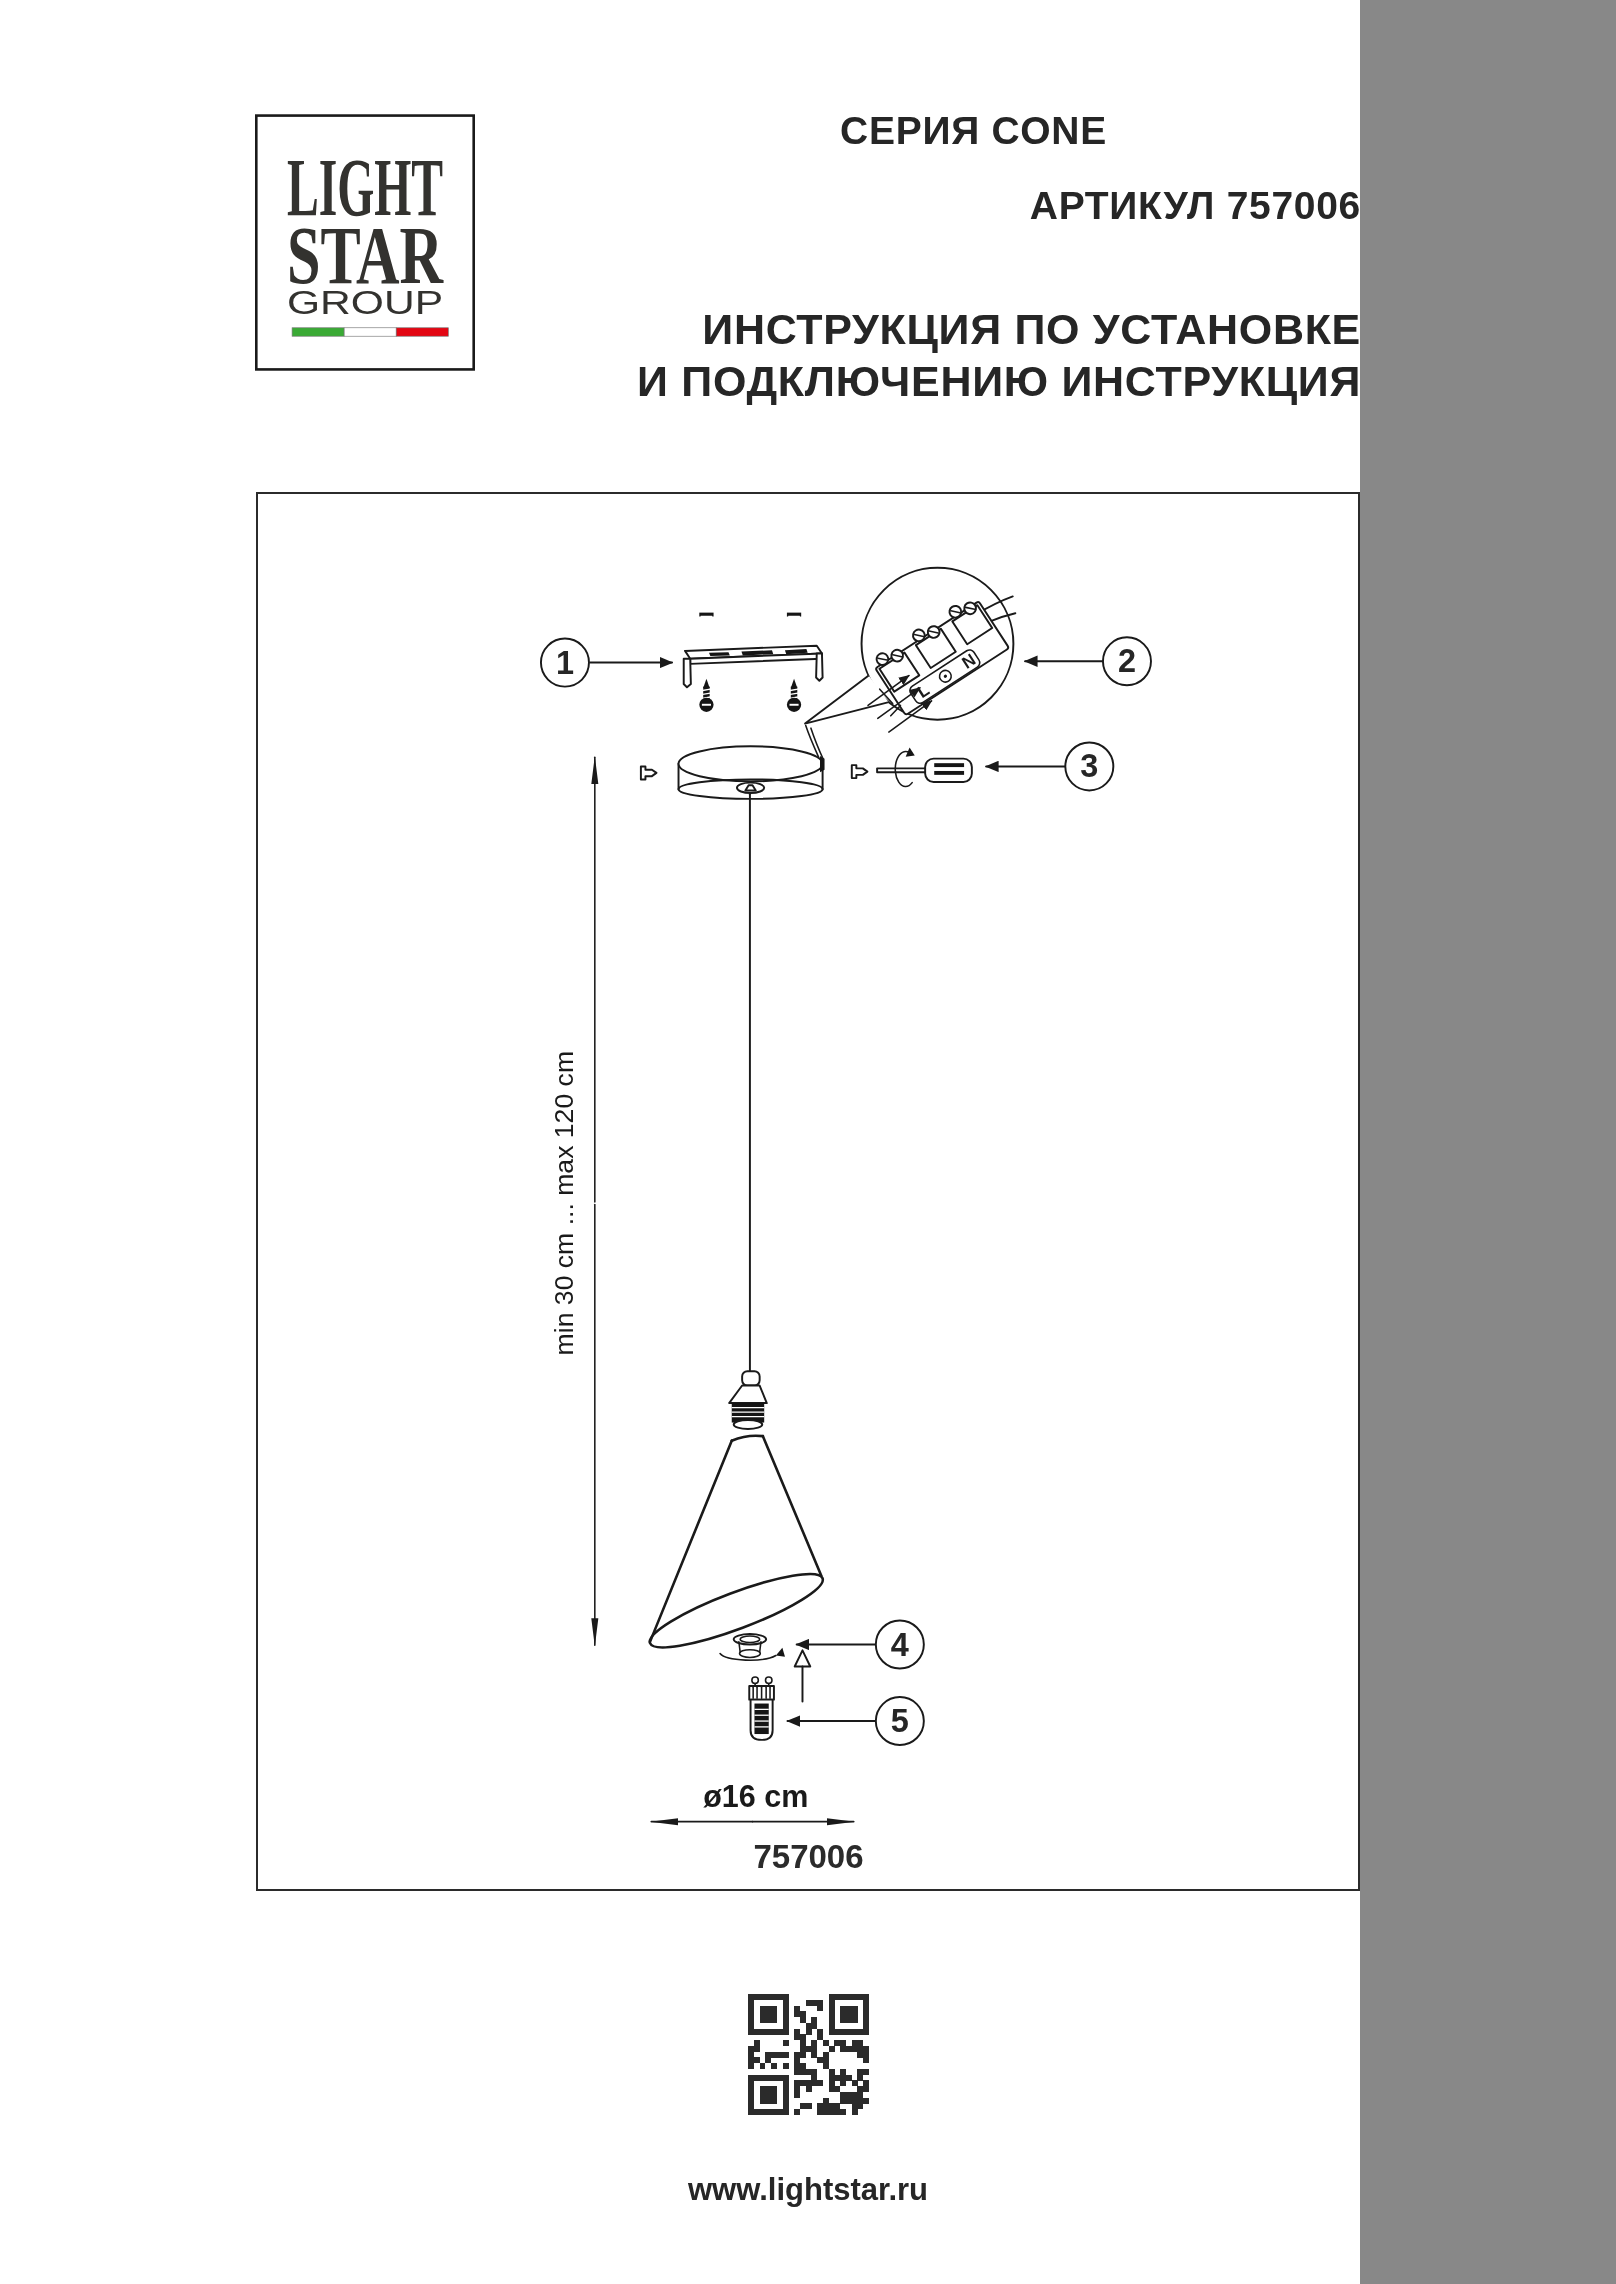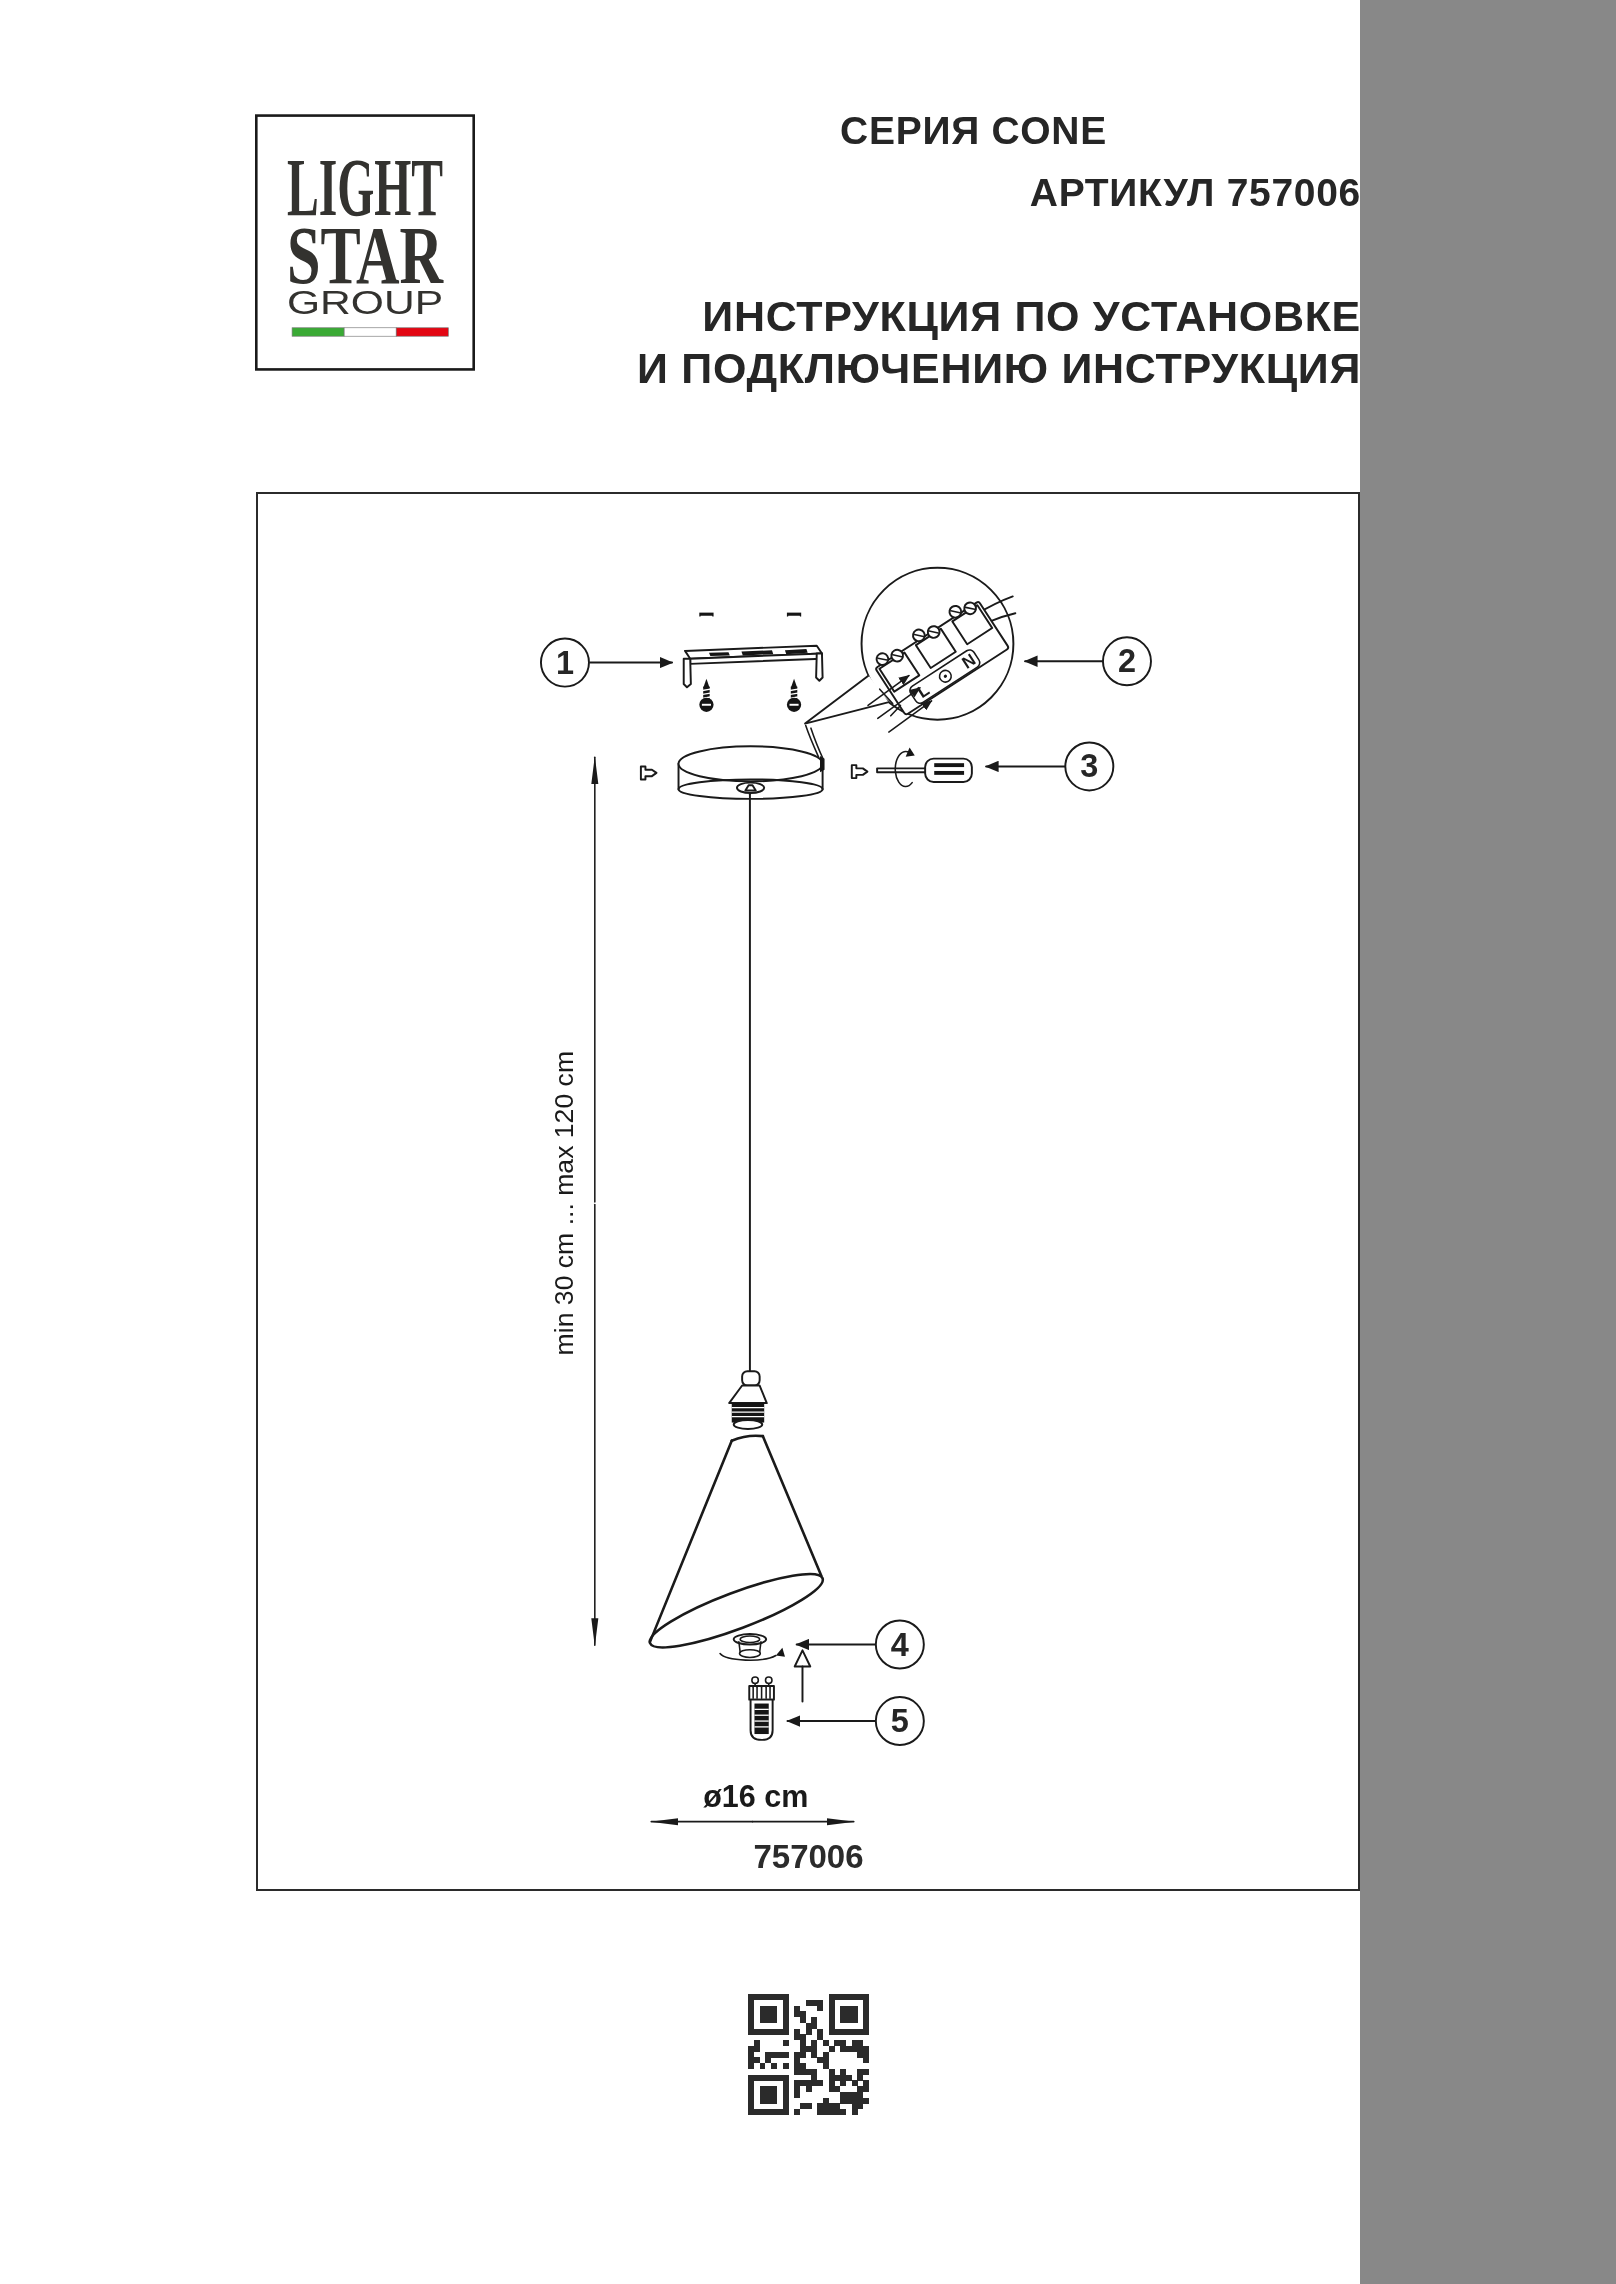--- a/index.html
+++ b/index.html
@@ -4,21 +4,21 @@
 <style>
   html,body{margin:0;padding:0;background:#888;}
   #page{position:relative;width:1360px;height:2284px;background:#ffffff;
         font-family:"Liberation Sans",sans-serif;color:#262626;overflow:hidden;}
 
   
   .logo-svg{position:absolute;left:255px;top:114px;}
   .header-right{position:absolute;left:586px;top:111px;width:775px;text-align:right;
                 font-weight:bold;color:#262626;}
   .series{font-size:39px;letter-spacing:0.7px;line-height:40px;text-align:center;}
-  .article{font-size:39px;letter-spacing:0.7px;line-height:40px;margin-top:22px;}
+  .article{font-size:39px;letter-spacing:0.7px;line-height:40px;margin-top:35px;}
   .instr{margin-top:77px;font-size:43px;line-height:52px;letter-spacing:0.7px;}
 
   
   .diagram{position:absolute;left:256px;top:492px;width:1104px;height:1399px;
            border:2px solid #2b2b2b;box-sizing:border-box;}
   .diagram svg{display:block;width:100%;height:100%;}
 
   
   .ln{fill:none;stroke:#1a1a1a;stroke-width:3;stroke-linecap:round;stroke-linejoin:round;}
   .lnw{fill:#ffffff;stroke:#1a1a1a;stroke-width:3;stroke-linejoin:round;}
@@ -502,15 +502,16 @@
       <rect x="159.42857142857144" y="168.2857142857143" width="9.157142857142858" height="9.157142857142858" fill="#2b2b2b"></rect>
       <rect x="168.2857142857143" y="168.2857142857143" width="9.157142857142858" height="9.157142857142858" fill="#2b2b2b"></rect>
       <rect x="70.85714285714286" y="177.14285714285717" width="9.157142857142858" height="9.157142857142858" fill="#2b2b2b"></rect>
       <rect x="106.28571428571429" y="177.14285714285717" width="9.157142857142858" height="9.157142857142858" fill="#2b2b2b"></rect>
       <rect x="115.14285714285715" y="177.14285714285717" width="9.157142857142858" height="9.157142857142858" fill="#2b2b2b"></rect>
       <rect x="124" y="177.14285714285717" width="9.157142857142858" height="9.157142857142858" fill="#2b2b2b"></rect>
       <rect x="132.85714285714286" y="177.14285714285717" width="9.157142857142858" height="9.157142857142858" fill="#2b2b2b"></rect>
       <rect x="141.71428571428572" y="177.14285714285717" width="9.157142857142858" height="9.157142857142858" fill="#2b2b2b"></rect>
       <rect x="159.42857142857144" y="177.14285714285717" width="9.157142857142858" height="9.157142857142858" fill="#2b2b2b"></rect>
     </svg>
+  <div class="website">www.lightstar.ru</div>
 
 </div>
 
 
 </body></html>

